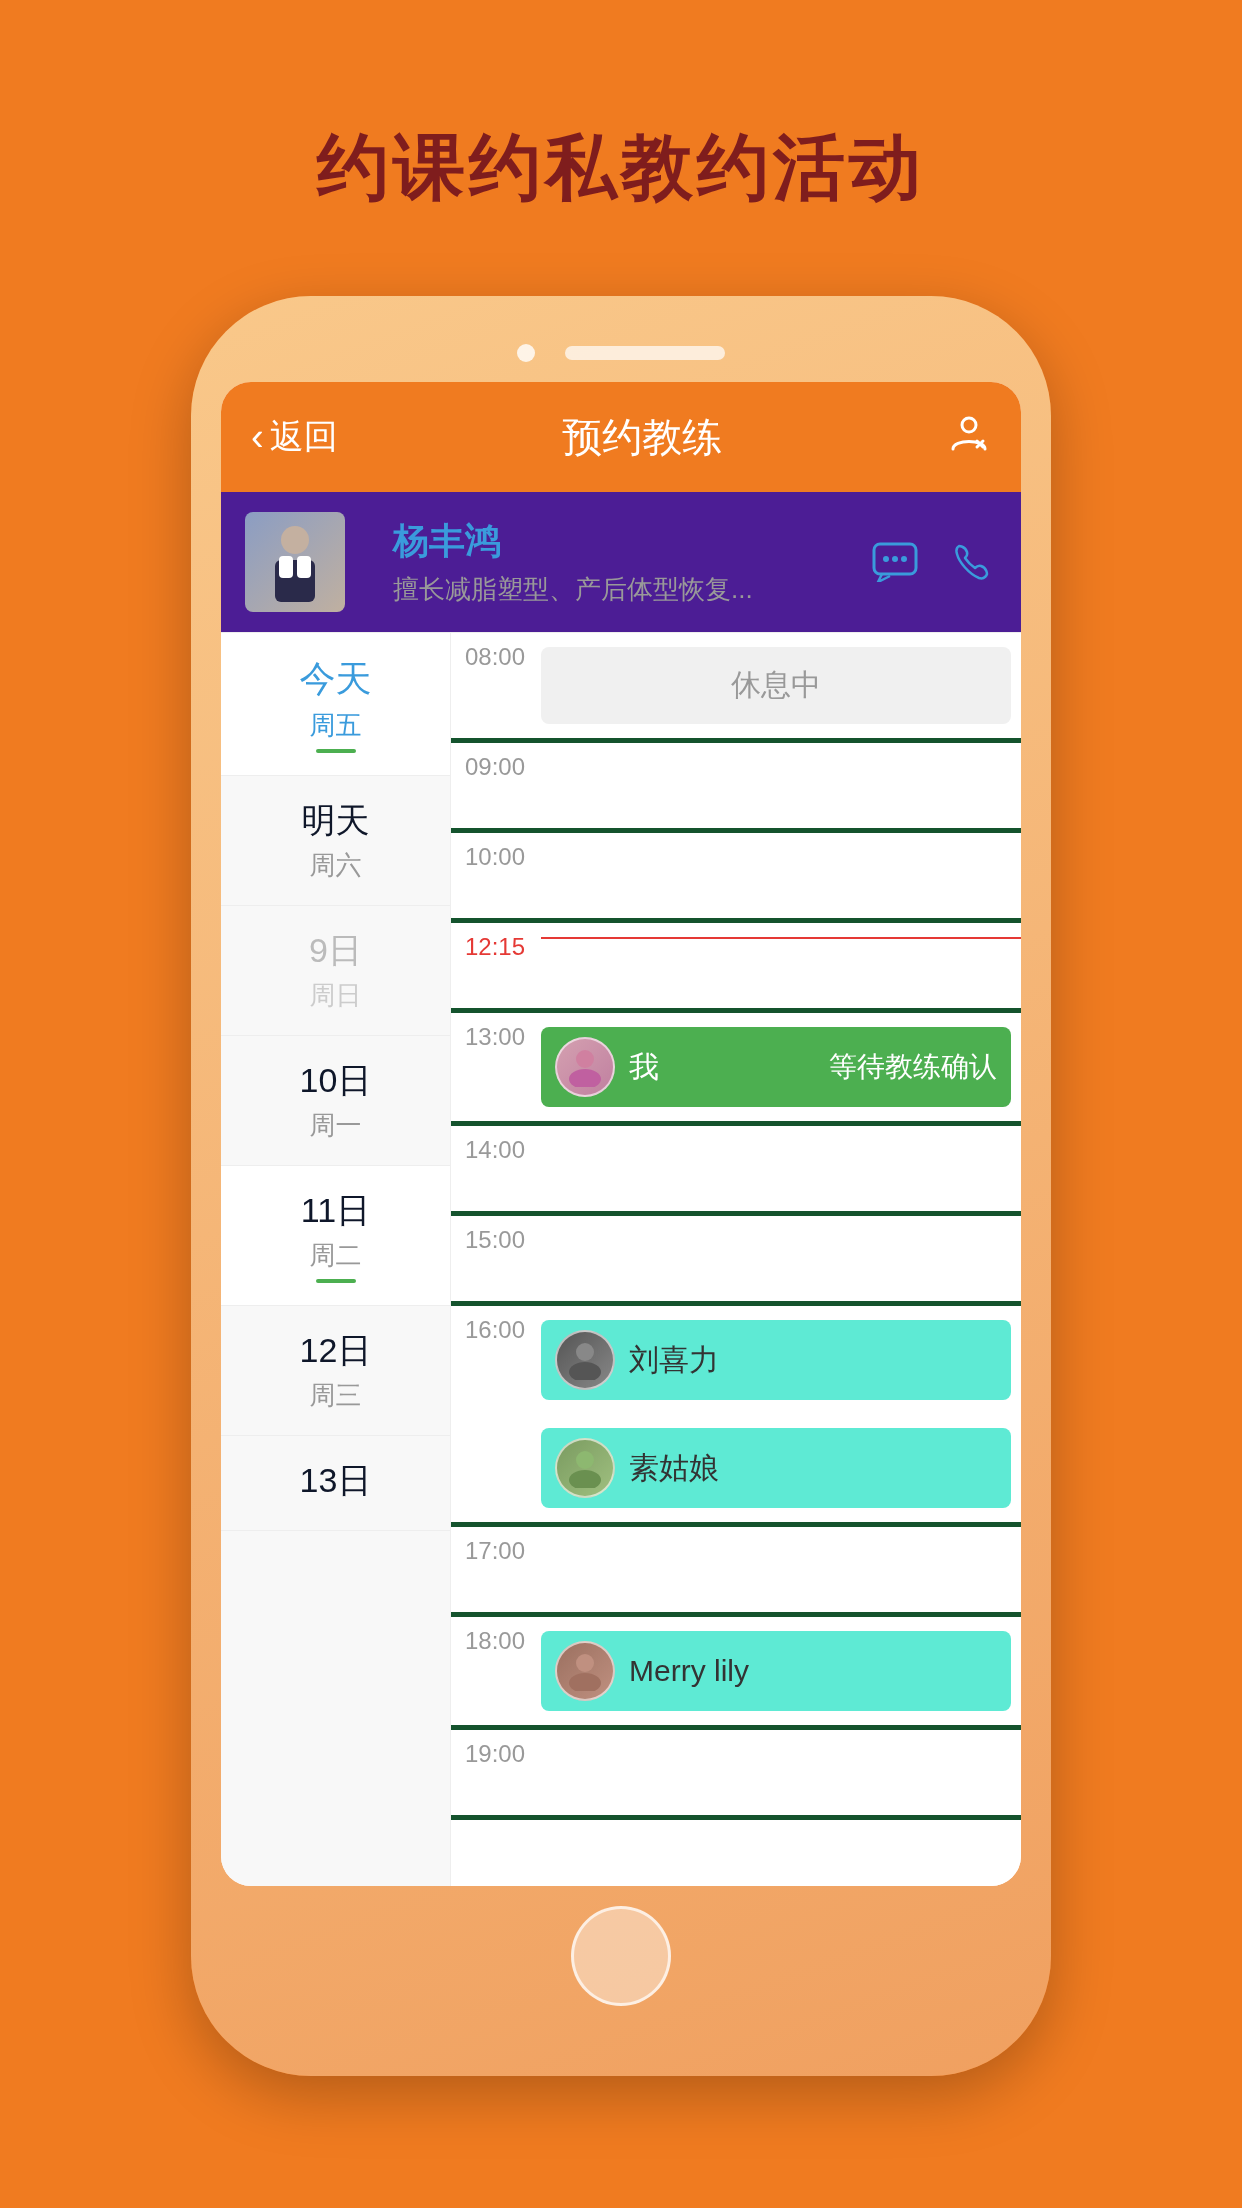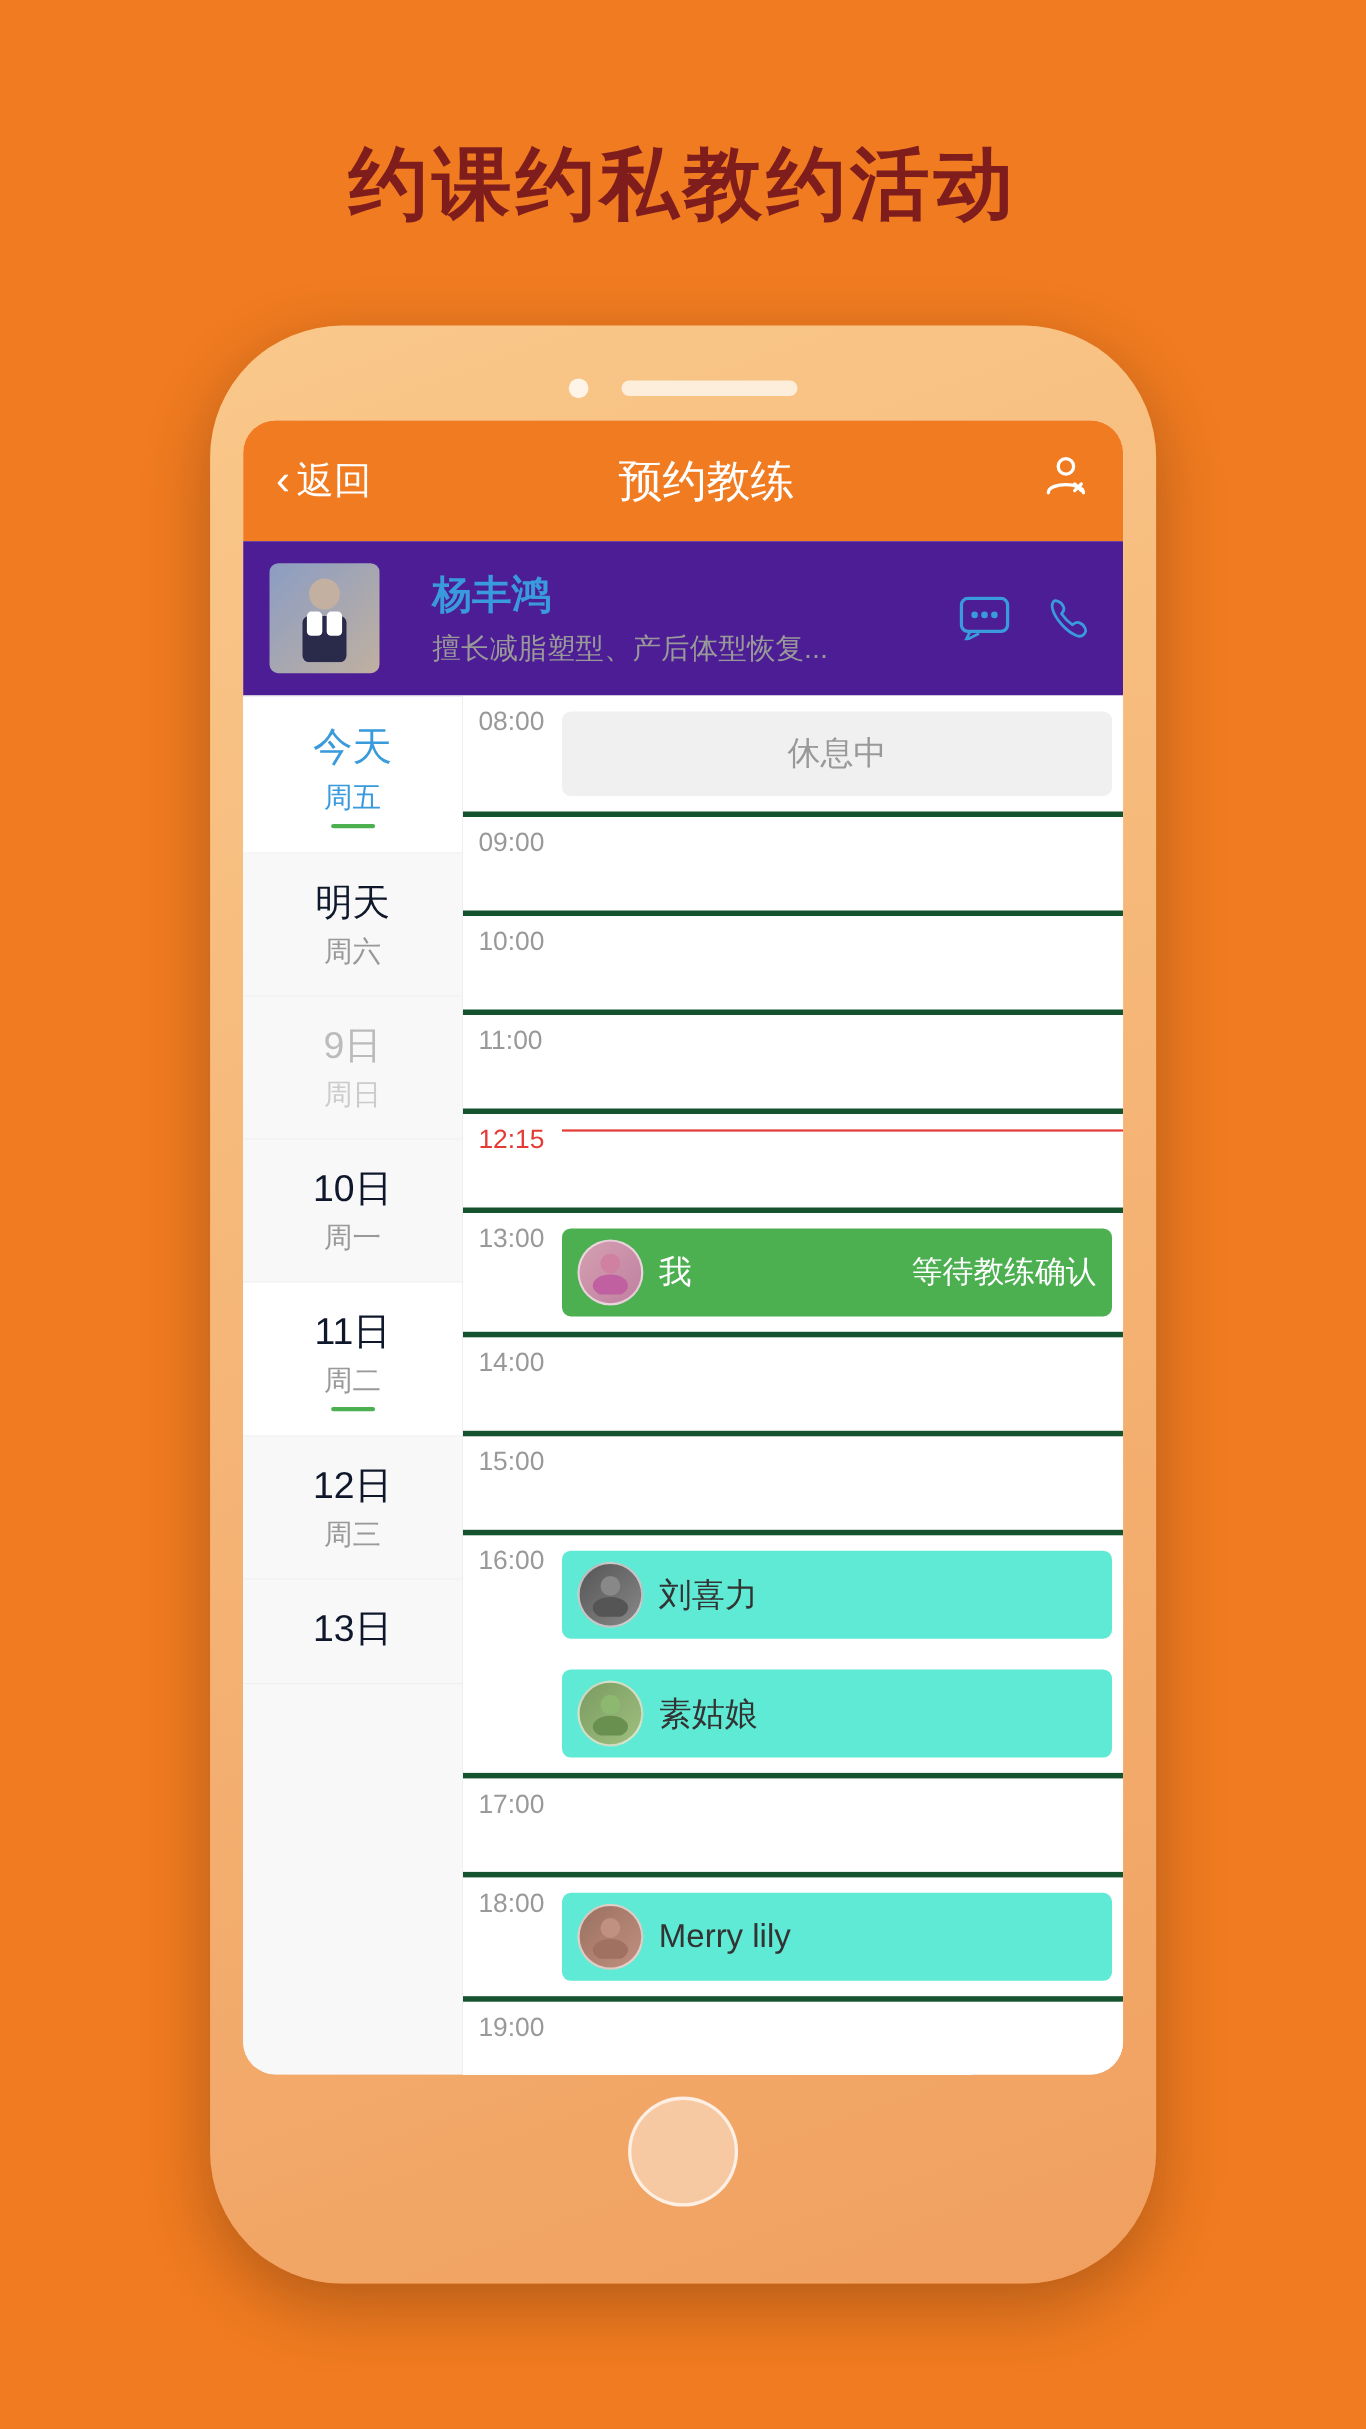--- a/index.html
+++ b/index.html
@@ -153,21 +153,21 @@
 
     
     .main-content {
       display: flex;
       flex: 1;
       overflow: hidden;
     }
 
     
     .date-sidebar {
-      width: 200px;
+      width: 230px;
       background: #f8f8f8;
       border-right: 1px solid #eee;
       display: flex;
       flex-direction: column;
       flex-shrink: 0;
       overflow: hidden;
     }
 
     .date-item {
       display: flex;
@@ -442,24 +442,20 @@
         <div class="time-slot">
           <div class="time-label">09:00</div>
           <div class="slot-content"></div>
         </div>
 
         <div class="time-slot">
           <div class="time-label">10:00</div>
           <div class="slot-content"></div>
         </div>
 
-        <div class="time-slot">
-          <div class="time-label">11:00</div>
-          <div class="slot-content"></div>
-        </div>
 
         <div class="time-slot" style="position:relative; overflow:visible;">
           <div class="time-label red">12:15</div>
           <div class="slot-content">
             <div style="position:absolute; left:0; right:0; top:14px; height:2px; background:#E53935;"></div>
           </div>
         </div>
 
         <div class="time-slot" style="min-height:100px;">
           <div class="time-label">13:00</div>

